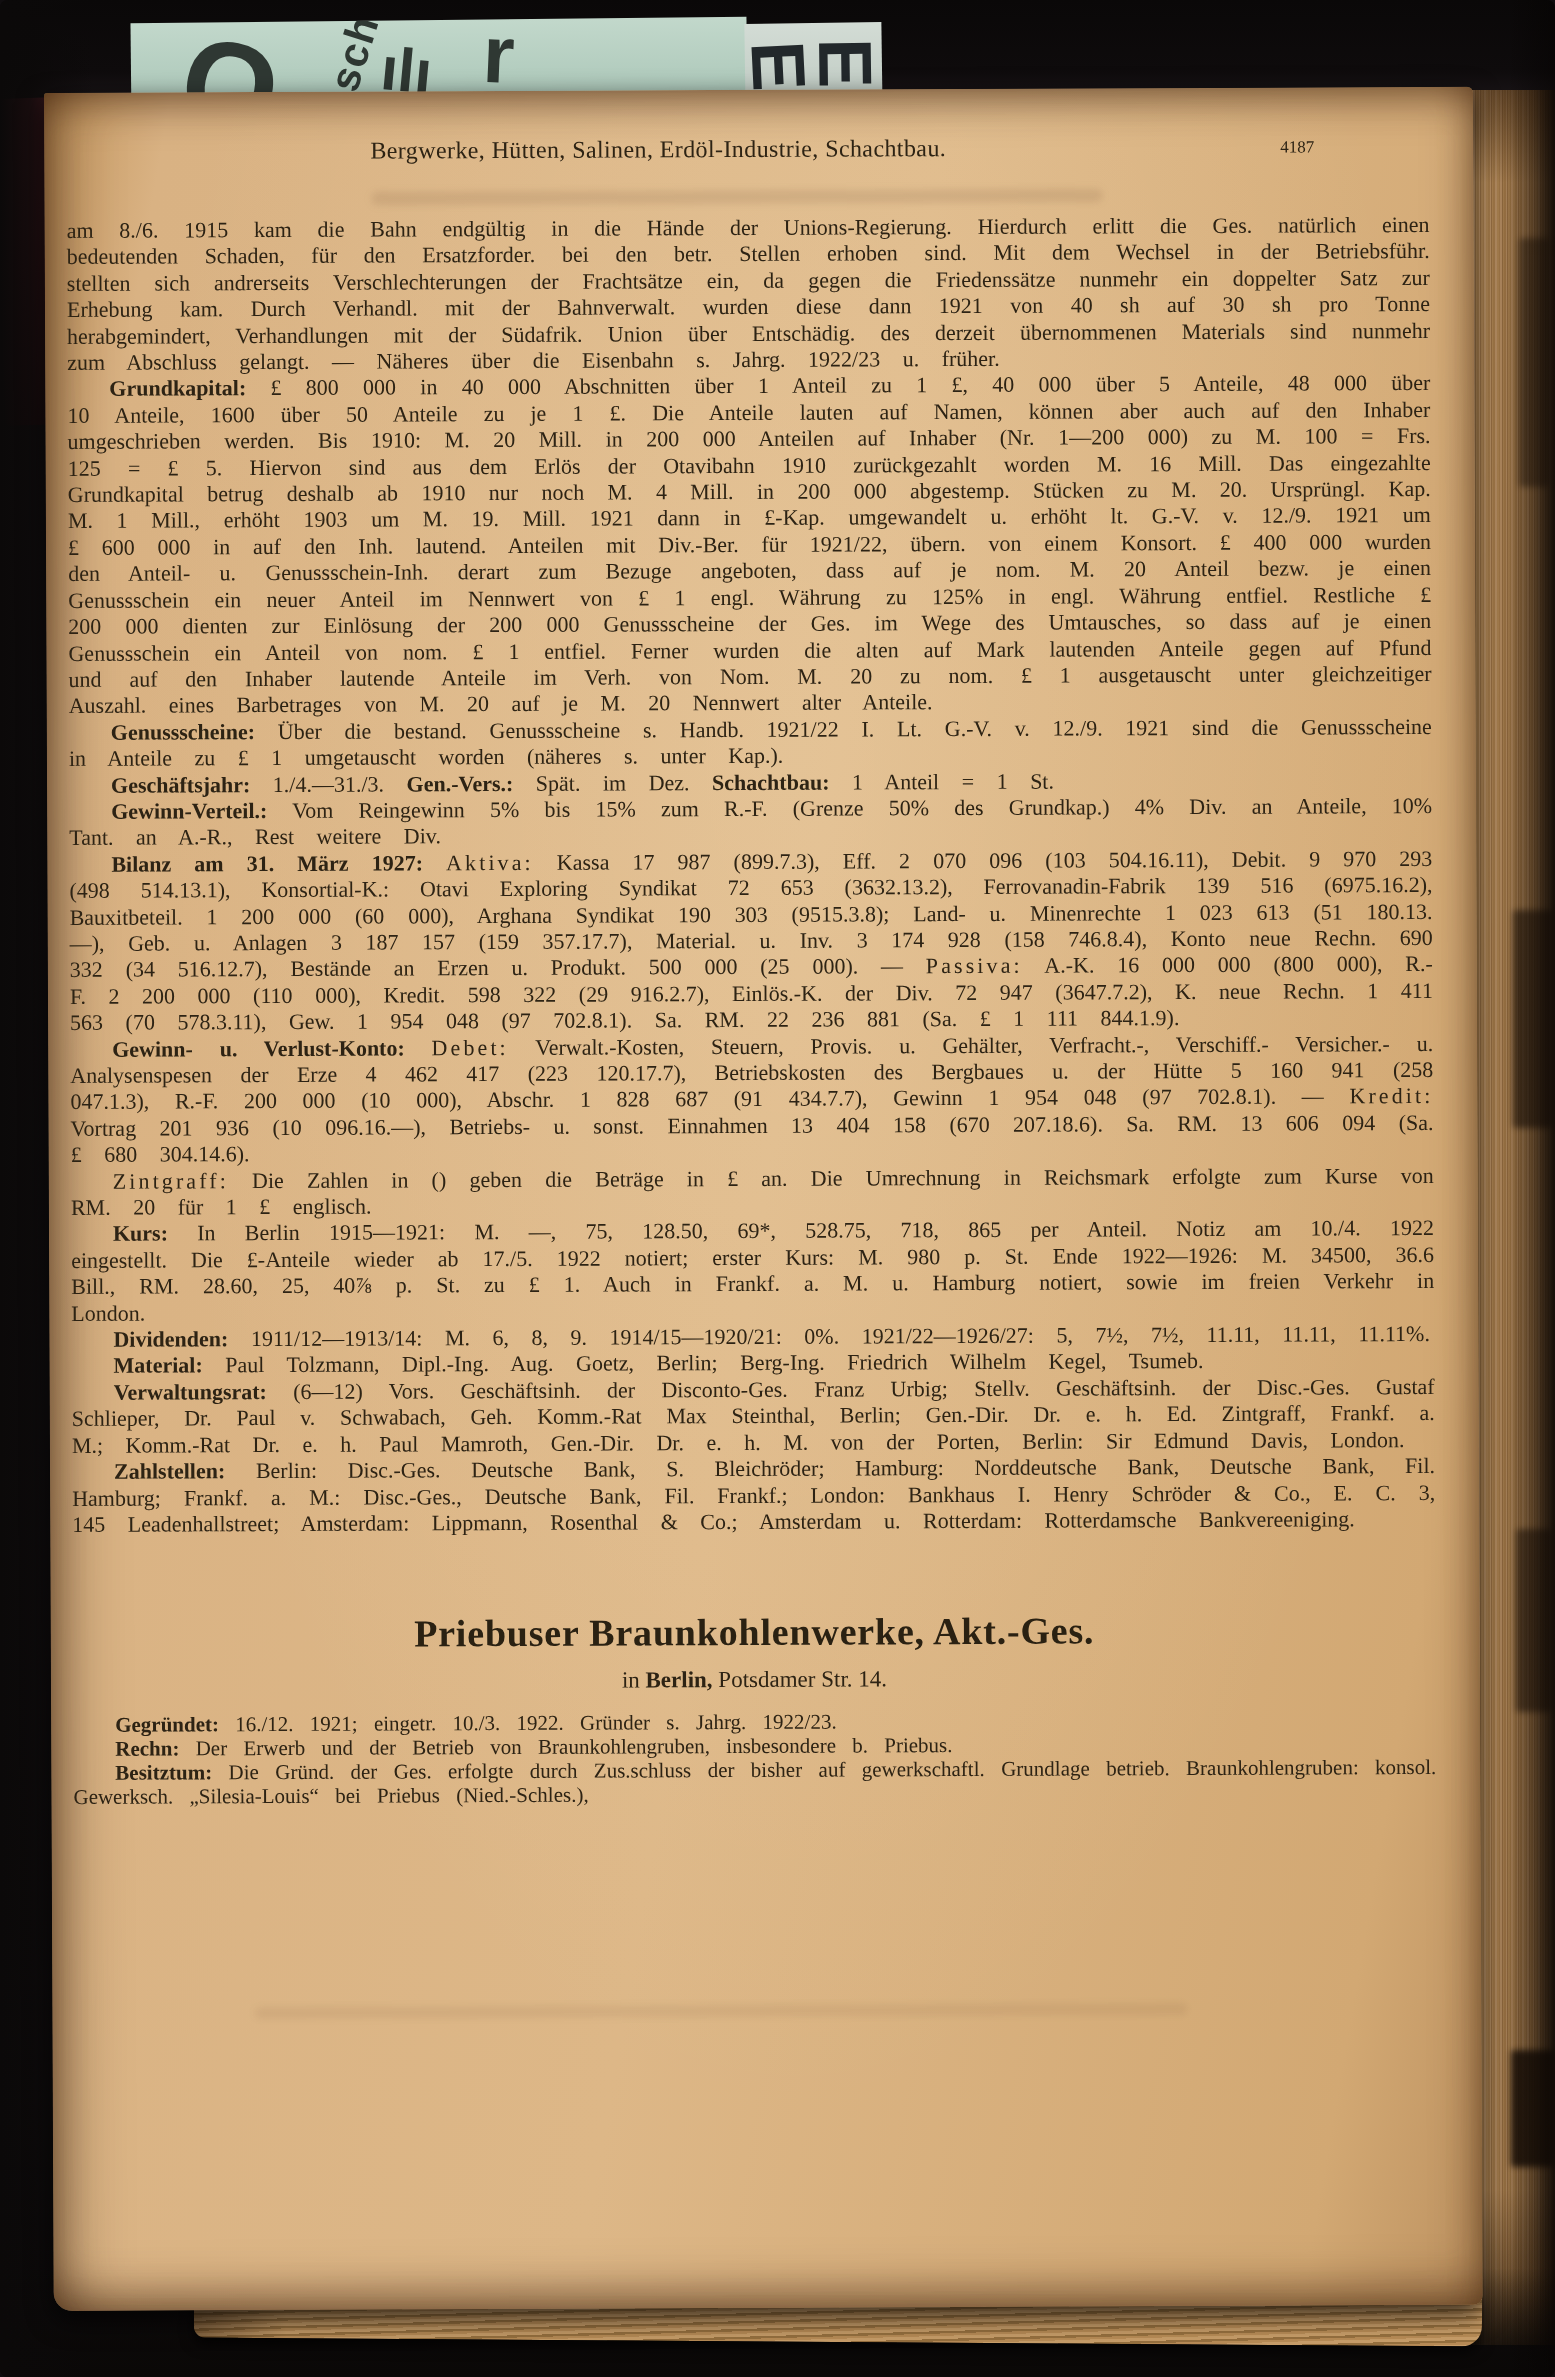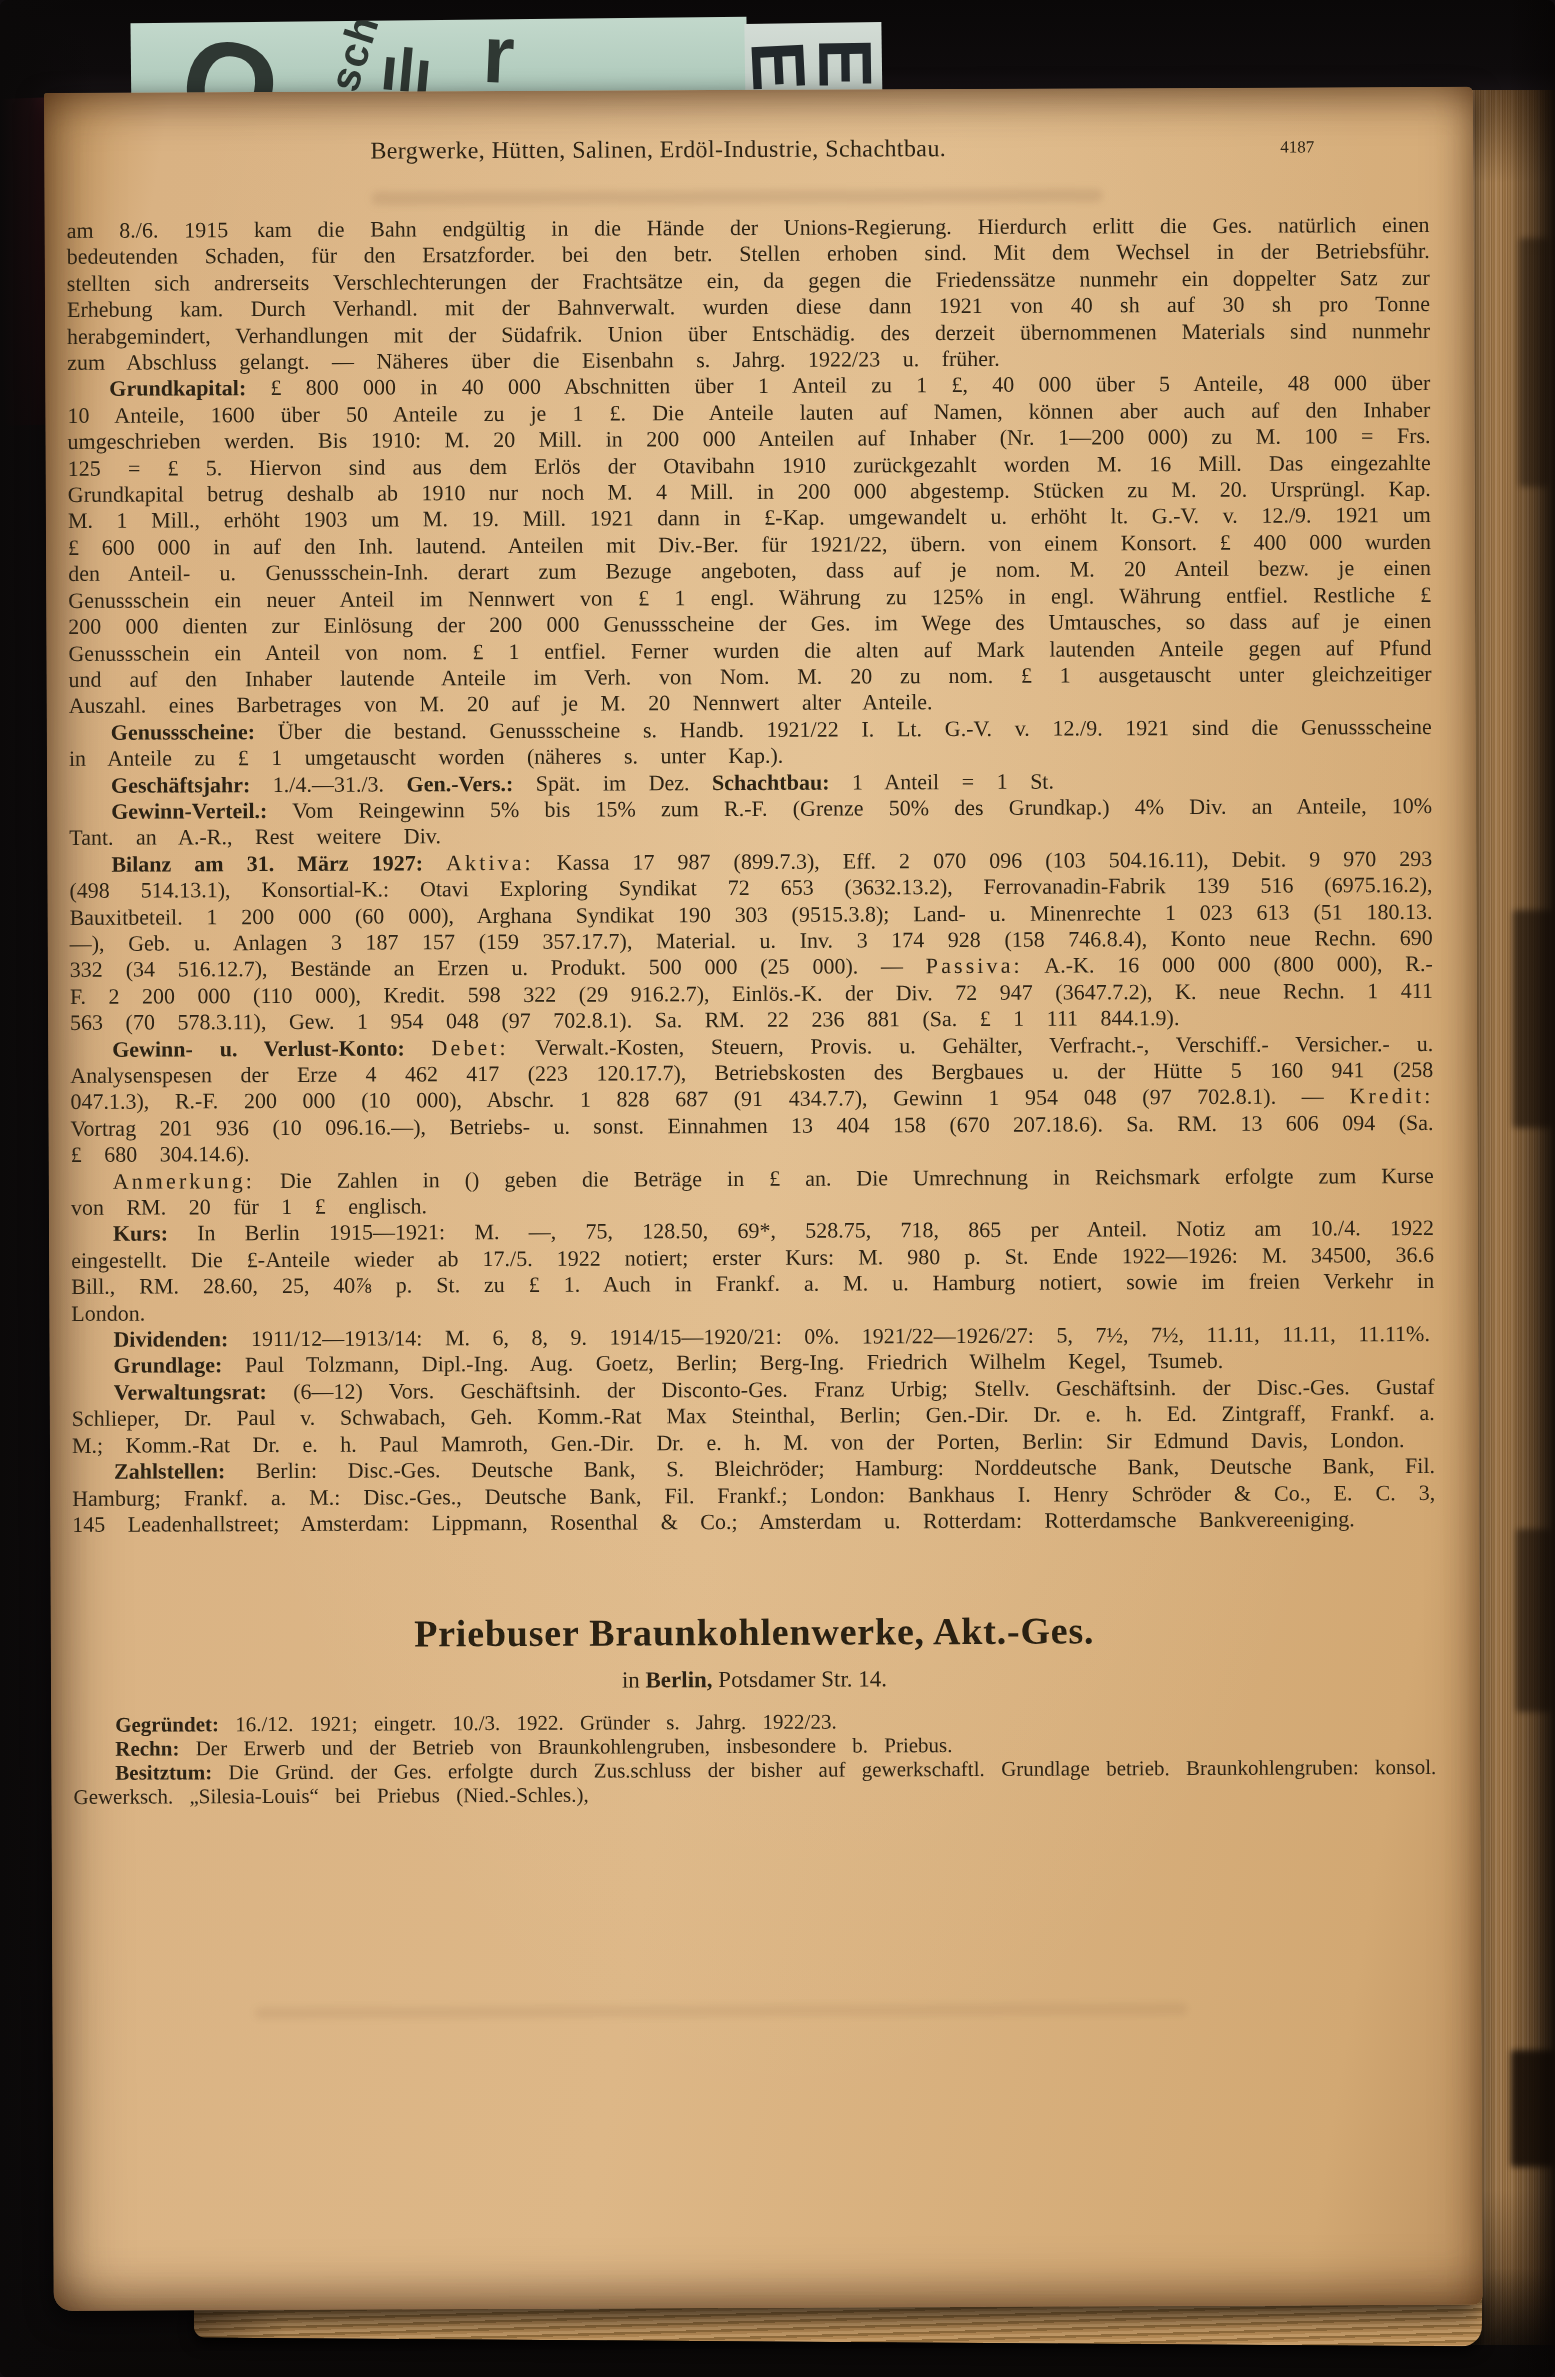--- a/index.html
+++ b/index.html
@@ -143,24 +143,24 @@
       </div>
 
       <div class="body-col" id="body-col">
           <p class="noindent"><span>am 8./6. 1915 kam die Bahn endgültig in die Hände der Unions-Regierung. Hierdurch erlitt die Ges. natürlich einen bedeutenden Schaden, für den Ersatzforder. bei den betr. Stellen erhoben sind. Mit dem Wechsel in der Betriebsführ. stellten sich andrerseits Verschlechterungen der Frachtsätze ein, da gegen die Friedenssätze nunmehr ein doppelter Satz zur Erhebung kam. Durch Verhandl. mit der Bahnverwalt. wurden diese dann 1921 von 40 sh auf 30 sh pro Tonne herabgemindert, Verhandlungen mit der Südafrik. Union über Entschädig. des derzeit übernommenen Materials sind nunmehr zum Abschluss gelangt. — Näheres über die Eisenbahn s. Jahrg. 1922/23 u. früher.</span></p>
           <p><span class="b">Grundkapital:</span><span> £ 800 000 in 40 000 Abschnitten über 1 Anteil zu 1 £, 40 000 über 5 Anteile, 48 000 über 10 Anteile, 1600 über 50 Anteile zu je 1 £. Die Anteile lauten auf Namen, können aber auch auf den Inhaber umgeschrieben werden. Bis 1910: M. 20 Mill. in 200 000 Anteilen auf Inhaber (Nr. 1—200 000) zu M. 100 = Frs. 125 = £ 5. Hiervon sind aus dem Erlös der Otavibahn 1910 zurückgezahlt worden M. 16 Mill. Das eingezahlte Grundkapital betrug deshalb ab 1910 nur noch M. 4 Mill. in 200 000 abgestemp. Stücken zu M. 20. Ursprüngl. Kap. M. 1 Mill., erhöht 1903 um M. 19. Mill. 1921 dann in £-Kap. umgewandelt u. erhöht lt. G.-V. v. 12./9. 1921 um £ 600 000 in auf den Inh. lautend. Anteilen mit Div.-Ber. für 1921/22, übern. von einem Konsort. £ 400 000 wurden den Anteil- u. Genussschein-Inh. derart zum Bezuge angeboten, dass auf je nom. M. 20 Anteil bezw. je einen Genussschein ein neuer Anteil im Nennwert von £ 1 engl. Währung zu 125% in engl. Währung entfiel. Restliche £ 200 000 dienten zur Einlösung der 200 000 Genussscheine der Ges. im Wege des Umtausches, so dass auf je einen Genussschein ein Anteil von nom. £ 1 entfiel. Ferner wurden die alten auf Mark lautenden Anteile gegen auf Pfund und auf den Inhaber lautende Anteile im Verh. von Nom. M. 20 zu nom. £ 1 ausgetauscht unter gleichzeitiger Auszahl. eines Barbetrages von M. 20 auf je M. 20 Nennwert alter Anteile.</span></p>
           <p><span class="b">Genussscheine:</span><span> Über die bestand. Genussscheine s. Handb. 1921/22 I. Lt. G.-V. v. 12./9. 1921 sind die Genussscheine in Anteile zu £ 1 umgetauscht worden (näheres s. unter Kap.).</span></p>
           <p><span class="b">Geschäftsjahr:</span><span> 1./4.—31./3. </span><span class="b">Gen.-Vers.:</span><span> Spät. im Dez. </span><span class="b">Schachtbau:</span><span> 1 Anteil = 1 St.</span></p>
           <p><span class="b">Gewinn-Verteil.:</span><span> Vom Reingewinn 5% bis 15% zum R.-F. (Grenze 50% des Grundkap.) 4% Div. an Anteile, 10% Tant. an A.-R., Rest weitere Div.</span></p>
           <p><span class="b">Bilanz am 31. März 1927:</span><span> </span><span class="sp">Aktiva:</span><span> Kassa 17 987 (899.7.3), Eff. 2 070 096 (103 504.16.11), Debit. 9 970 293 (498 514.13.1), Konsortial-K.: Otavi Exploring Syndikat 72 653 (3632.13.2), Ferrovanadin-Fabrik 139 516 (6975.16.2), Bauxitbeteil. 1 200 000 (60 000), Arghana Syndikat 190 303 (9515.3.8); Land- u. Minenrechte 1 023 613 (51 180.13.—), Geb. u. Anlagen 3 187 157 (159 357.17.7), Material. u. Inv. 3 174 928 (158 746.8.4), Konto neue Rechn. 690 332 (34 516.12.7), Bestände an Erzen u. Produkt. 500 000 (25 000). — </span><span class="sp">Passiva:</span><span> A.-K. 16 000 000 (800 000), R.-F. 2 200 000 (110 000), Kredit. 598 322 (29 916.2.7), Einlös.-K. der Div. 72 947 (3647.7.2), K. neue Rechn. 1 411 563 (70 578.3.11), Gew. 1 954 048 (97 702.8.1). Sa. RM. 22 236 881 (Sa. £ 1 111 844.1.9).</span></p>
           <p><span class="b">Gewinn- u. Verlust-Konto:</span><span> </span><span class="sp">Debet:</span><span> Verwalt.-Kosten, Steuern, Provis. u. Gehälter, Verfracht.-, Verschiff.- Versicher.- u. Analysenspesen der Erze 4 462 417 (223 120.17.7), Betriebskosten des Bergbaues u. der Hütte 5 160 941 (258 047.1.3), R.-F. 200 000 (10 000), Abschr. 1 828 687 (91 434.7.7), Gewinn 1 954 048 (97 702.8.1). — </span><span class="sp">Kredit:</span><span> Vortrag 201 936 (10 096.16.—), Betriebs- u. sonst. Einnahmen 13 404 158 (670 207.18.6). Sa. RM. 13 606 094 (Sa. £ 680 304.14.6).</span></p>
-          <p><span class="sp">Anmerkung:</span><span> Die Zahlen in () geben die Beträge in £ an. Die Umrechnung in Reichsmark erfolgte zum Kurse von RM. 20 für 1 £ englisch.</span></p>
+          <p><span class="sp">Zintgraff:</span><span> Die Zahlen in () geben die Beträge in £ an. Die Umrechnung in Reichsmark erfolgte zum Kurse von RM. 20 für 1 £ englisch.</span></p>
           <p><span class="b">Kurs:</span><span> In Berlin 1915—1921: M. —, 75, 128.50, 69*, 528.75, 718, 865 per Anteil. Notiz am 10./4. 1922 eingestellt. Die £-Anteile wieder ab 17./5. 1922 notiert; erster Kurs: M. 980 p. St. Ende 1922—1926: M. 34500, 36.6 Bill., RM. 28.60, 25, 40⅞ p. St. zu £ 1. Auch in Frankf. a. M. u. Hamburg notiert, sowie im freien Verkehr in London.</span></p>
           <p><span class="b">Dividenden:</span><span> 1911/12—1913/14: M. 6, 8, 9. 1914/15—1920/21: 0%. 1921/22—1926/27: 5, 7½, 7½, 11.11, 11.11, 11.11%.</span></p>
-          <p><span class="b">Grundlage:</span><span> Paul Tolzmann, Dipl.-Ing. Aug. Goetz, Berlin; Berg-Ing. Friedrich Wilhelm Kegel, Tsumeb.</span></p>
+          <p><span class="b">Material:</span><span> Paul Tolzmann, Dipl.-Ing. Aug. Goetz, Berlin; Berg-Ing. Friedrich Wilhelm Kegel, Tsumeb.</span></p>
           <p><span class="b">Verwaltungsrat:</span><span> (6—12) Vors. Geschäftsinh. der Disconto-Ges. Franz Urbig; Stellv. Geschäftsinh. der Disc.-Ges. Gustaf Schlieper, Dr. Paul v. Schwabach, Geh. Komm.-Rat Max Steinthal, Berlin; Gen.-Dir. Dr. e. h. Ed. Zintgraff, Frankf. a. M.; Komm.-Rat Dr. e. h. Paul Mamroth, Gen.-Dir. Dr. e. h. M. von der Porten, Berlin: Sir Edmund Davis, London.</span></p>
           <p><span class="b">Zahlstellen:</span><span> Berlin: Disc.-Ges. Deutsche Bank, S. Bleichröder; Hamburg: Norddeutsche Bank, Deutsche Bank, Fil. Hamburg; Frankf. a. M.: Disc.-Ges., Deutsche Bank, Fil. Frankf.; London: Bankhaus I. Henry Schröder &amp; Co., E. C. 3, 145 Leadenhallstreet; Amsterdam: Lippmann, Rosenthal &amp; Co.; Amsterdam u. Rotterdam: Rotterdamsche Bankvereeniging.</span></p>
         </div>
 
       <div class="section-head">Priebuser Braunkohlenwerke, Akt.-Ges.</div>
 
       <div class="section-sub"><span>in </span><span class="b">Berlin,</span><span> Potsdamer Str. 14.</span></div>
 
       <div class="section-col" id="section-col">
           <p><span class="b">Gegründet:</span><span> 16./12. 1921; eingetr. 10./3. 1922. Gründer s. Jahrg. 1922/23.</span></p>

